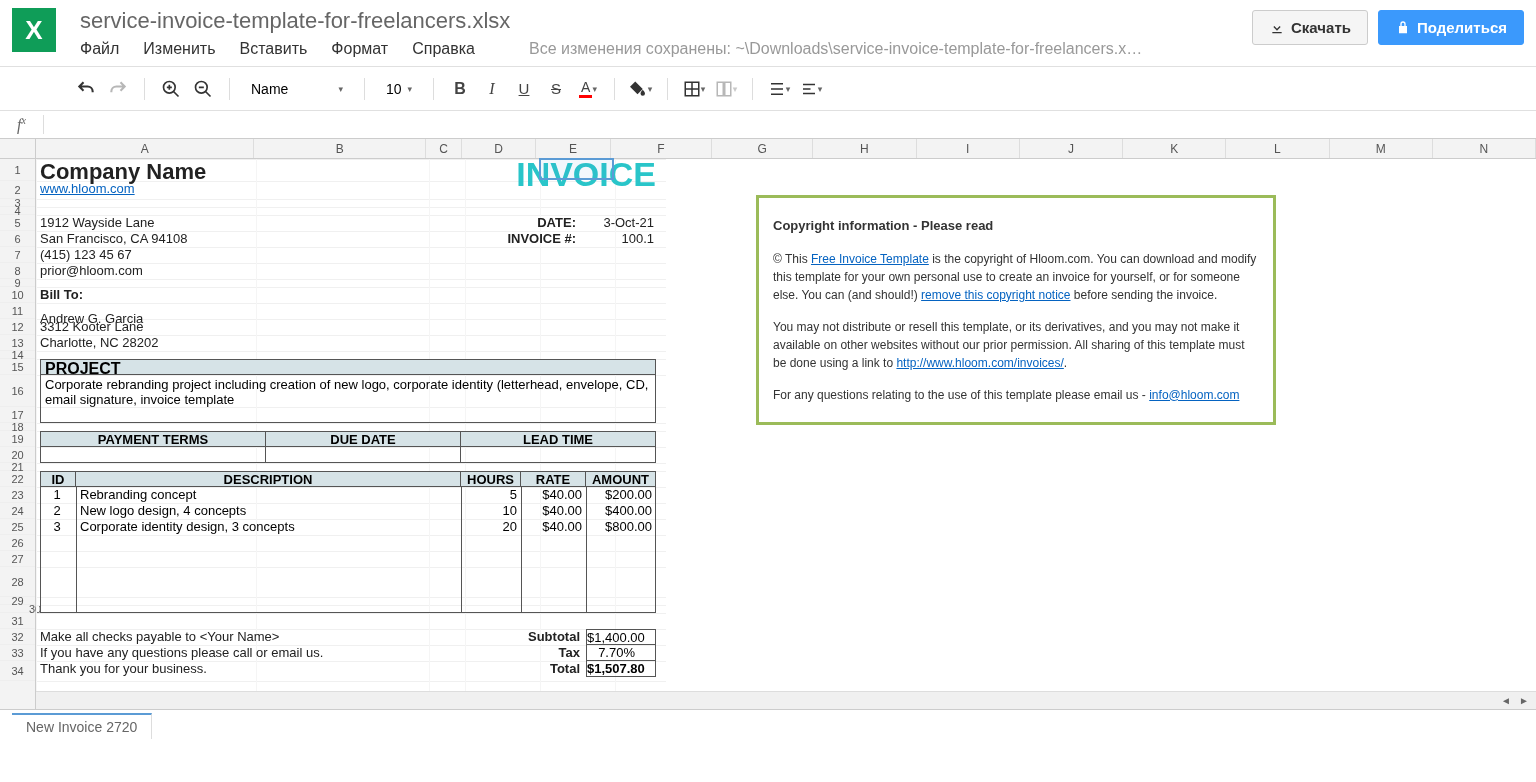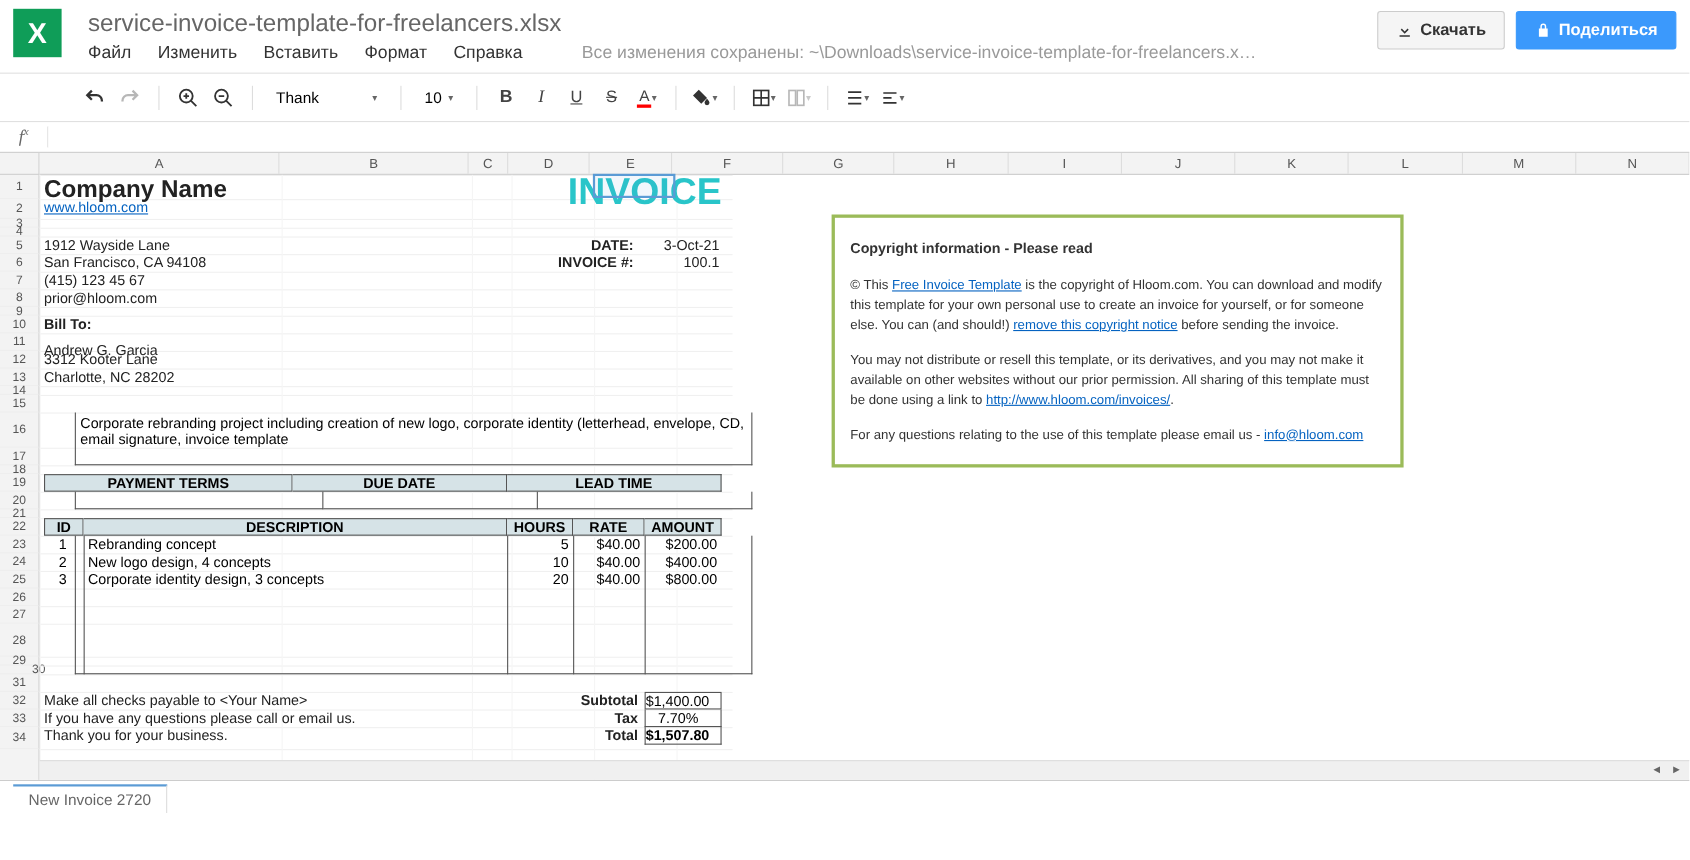--- a/index.html
+++ b/index.html
@@ -46,21 +46,21 @@
 .row-line { position: absolute; left: 0; width: 630px; border-bottom: 1px solid #f0f0f0; }
 .col-line { position: absolute; top: 0; height: 560px; border-right: 1px solid #f5f5f5; }
 
 
 .inv { position: absolute; font-size: 13px; color: #222; }
 .inv-title { font-size: 22px; font-weight: bold; font-family: Arial; }
 .inv-head { font-size: 34px; color: #29c5c9; font-weight: bold; text-align: right; }
 .inv-link { color: #0563c1; text-decoration: underline; font-size: 13px; }
 .inv-label { font-weight: bold; text-align: right; }
 .inv-box { position: absolute; border: 1px solid #555; background: #d6e3e7; font-weight: bold; }
-.inv-data-box { position: absolute; border: 1px solid #555; margin-left: 28px; }
+.inv-data-box { position: absolute; border: 1px solid #555; }
 .inv-th { position: absolute; border: 1px solid #555; background: #d6e3e7; text-align: center; font-weight: bold; font-size: 13px; }
 .inv-cell { position: absolute; font-size: 13px; }
 .inv-total-box { position: absolute; border: 1px solid #555; text-align: right; padding-right: 20px; font-size: 13px; }
 
 
 .copyright-box { position: absolute; border: 3px solid #9bbb59; padding: 18px 14px; font-size: 12px; color: #333; line-height: 1.5; font-family: "Segoe UI", Arial; }
 .copyright-box a { color: #0563c1; text-decoration: underline; }
 .cb-head { font-weight: bold; font-size: 13px; margin-bottom: 14px; }
 .cb-p { margin-bottom: 14px; }
 
@@ -124,21 +124,21 @@
       </svg>
     </div>
   <div class="tb-btn">
       <svg width="20" height="20" viewBox="0 0 24 24" fill="none" stroke="#333" stroke-width="2">
         <circle cx="10" cy="10" r="7"></circle>
         <path d="M21 21l-6-6M7 10h6"></path>
       </svg>
     </div>
   <div class="tb-sep"></div>
   <div class="tb-select font tb-caret">
-      <span>Thank</span>
+      <span>Name</span>
     </div>
   <div class="tb-sep"></div>
   <div class="tb-select size tb-caret">
       <span>10</span>
     </div>
   <div class="tb-sep"></div>
   <div class="tb-btn">
       <b style="font-size:16px">B</b>
     </div>
   <div class="tb-btn">
@@ -299,20 +299,21 @@
     <div class="inv inv-label" style="left:430px;top:56px;width:110px">DATE:</div>
     <div class="inv" style="left:560px;top:56px;text-align:right;width:58px">3-Oct-21</div>
     <div class="inv inv-label" style="left:430px;top:72px;width:110px">INVOICE #:</div>
     <div class="inv" style="left:560px;top:72px;text-align:right;width:58px">100.1</div>
 
     <div class="inv" style="left:4px;top:128px;font-weight:bold">Bill To:</div>
     <div class="inv" style="left:4px;top:152px">Andrew G. Garcia</div>
     <div class="inv" style="left:4px;top:160px">3312 Kooter Lane</div>
     <div class="inv" style="left:4px;top:176px">Charlotte, NC 28202</div>
 
+    <div class="inv-box" style="left:4px;top:200px;width:616px;height:16px;padding-left:4px">PROJECT</div>
     <div class="inv-data-box" style="left:4px;top:216px;width:616px;height:48px;padding:2px 4px;font-size:13px;border-top:none">Corporate rebranding project including creation of new logo, corporate identity (letterhead, envelope, CD, email signature, invoice template</div>
 
     <div class="inv-th" style="left:4px;top:272px;width:226px;height:16px">PAYMENT TERMS</div>
     <div class="inv-th" style="left:230px;top:272px;width:195px;height:16px;border-left:none">DUE DATE</div>
     <div class="inv-th" style="left:425px;top:272px;width:195px;height:16px;border-left:none">LEAD TIME</div>
     <div class="inv-data-box" style="left:4px;top:288px;width:226px;height:16px;border-top:none"></div>
     <div class="inv-data-box" style="left:230px;top:288px;width:195px;height:16px;border-top:none;border-left:none"></div>
     <div class="inv-data-box" style="left:425px;top:288px;width:195px;height:16px;border-top:none;border-left:none"></div>
 
     <div class="inv-th" style="left:4px;top:312px;width:36px;height:16px">ID</div>

